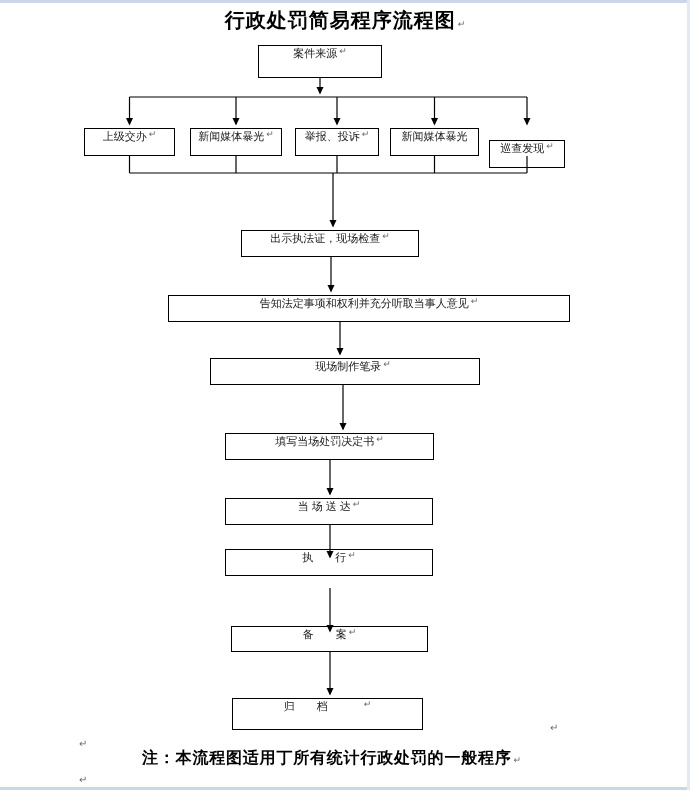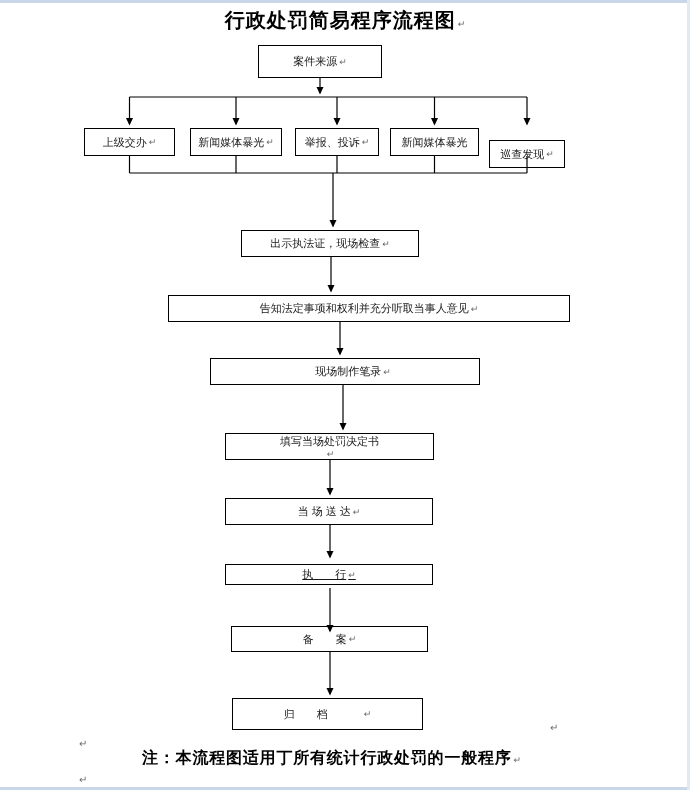--- a/index.html
+++ b/index.html
@@ -24,21 +24,21 @@
     font-weight: bold;
     letter-spacing: 1px;
     color: #000000;
     white-space: nowrap;
   }
   .flow-box {
     position: absolute;
     border: 1px solid #000000;
     background: #ffffff;
     display: flex;
-    align-items: center;
+    align-items: flex-start;
     justify-content: center;
     font-size: 11px;
     color: #1a1a1a;
     white-space: nowrap;
     box-sizing: border-box;
     z-index: 1;
   }
   .connector-layer {
     position: absolute;
     left: 0; top: 0;
@@ -112,29 +112,29 @@
       <span class="pilcrow">↵</span>
   </div>
   <div class="flow-box" style="left:168px; top:295px; width:402px; height:27px;">
     <span>告知法定事项和权利并充分听取当事人意见</span>
       <span class="pilcrow">↵</span>
   </div>
   <div class="flow-box" style="left:210px; top:358px; width:270px; height:27px;padding-left:16px;">
     <span>现场制作笔录</span>
       <span class="pilcrow">↵</span>
   </div>
-  <div class="flow-box" style="left:225px; top:433px; width:209px; height:27px;flex-direction:column;">
+  <div class="flow-box" style="left:225px; top:433px; width:209px; height:27px;">
     <span>填写当场处罚决定书</span>
       <span class="pilcrow">↵</span>
   </div>
   <div class="flow-box" style="left:225px; top:498px; width:208px; height:27px;">
     <span>当 场 送 达</span>
       <span class="pilcrow">↵</span>
   </div>
-  <div class="flow-box" style="left:225px; top:564px; width:208px; height:21px;text-decoration:underline;">
+  <div class="flow-box" style="left:225px; top:549px; width:208px; height:27px;">
     <span>执　　行</span>
       <span class="pilcrow">↵</span>
   </div>
   <div class="flow-box" style="left:231px; top:626px; width:197px; height:26px;">
     <span>备　　案</span>
       <span class="pilcrow">↵</span>
   </div>
   <div class="flow-box" style="left:232px; top:698px; width:191px; height:32px;gap:34px;">
     <span>归　　档</span>
       <span class="pilcrow">↵</span>

